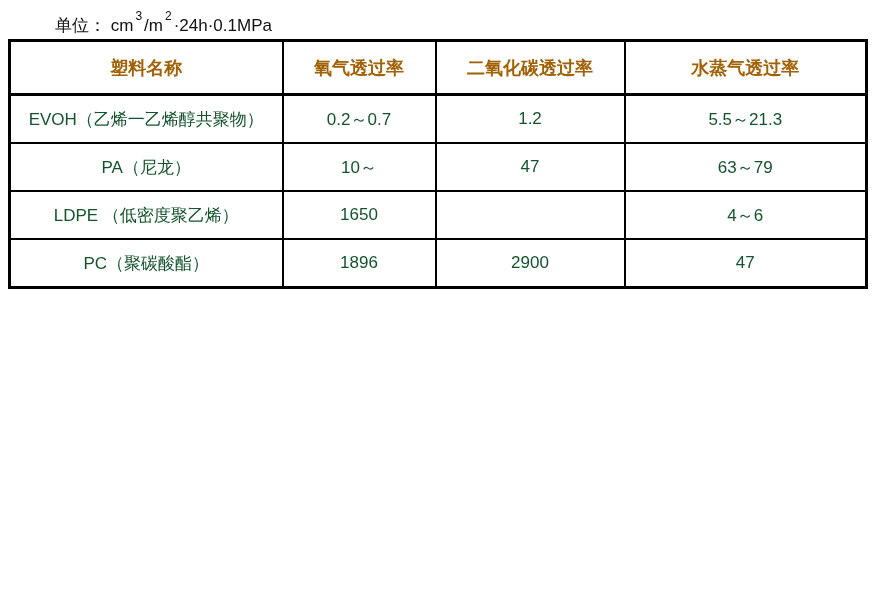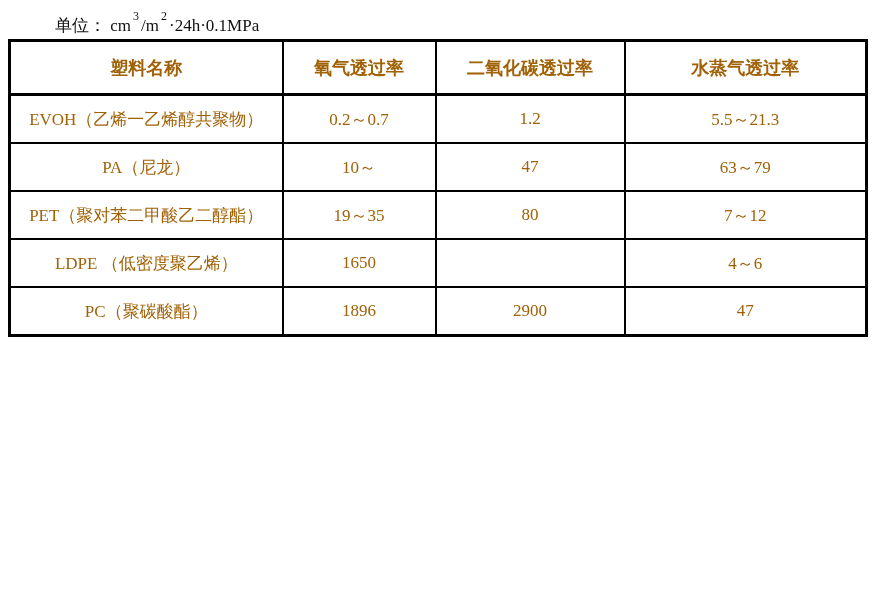--- a/index.html
+++ b/index.html
@@ -5,21 +5,21 @@
   html, body {
     margin: 0;
     padding: 0;
     background: #ffffff;
   }
   .page {
     position: relative;
     width: 881px;
     height: 615px;
     background: #ffffff;
-    font-family: Liberation Serif, serif;
+    font-family: Liberation Sans, sans-serif;
     color: #111111;
     overflow: hidden;
   }
   .unit-line {
     position: absolute;
     top: 14px;
     left: 55px;
     font-size: 17px;
     color: #111111;
     white-space: nowrap;
@@ -52,21 +52,21 @@
   .perm-table thead th {
     height: 51px;
     color: #a16207;
     font-size: 18px;
     font-weight: bold;
     border-bottom: 3px solid #000000;
   }
   .perm-table tbody td {
     height: 46px;
     font-size: 17px;
-    color: #a16207;
+    color: #14532d;
   }
 </style>
 </head>
 <body>
 
 <div class="page">
 
   <div class="unit-line">
     <span>单位：</span>
     <span>cm</span><span class="sup">3</span><span>/m</span><span class="sup">2</span><span>·24h·0.1MPa</span>
@@ -94,26 +94,20 @@
         <td>1.2</td>
         <td>5.5～21.3</td>
       </tr>
       <tr>
         <td>PA（尼龙）</td>
         <td>10～</td>
         <td>47</td>
         <td>63～79</td>
       </tr>
       <tr>
-        <td>PET（聚对苯二甲酸乙二醇酯）</td>
-        <td>19～35</td>
-        <td>80</td>
-        <td>7～12</td>
-      </tr>
-      <tr>
         <td>LDPE （低密度聚乙烯）</td>
         <td>1650</td>
         <td></td>
         <td>4～6</td>
       </tr>
       <tr>
         <td>PC（聚碳酸酯）</td>
         <td>1896</td>
         <td>2900</td>
         <td>47</td>

